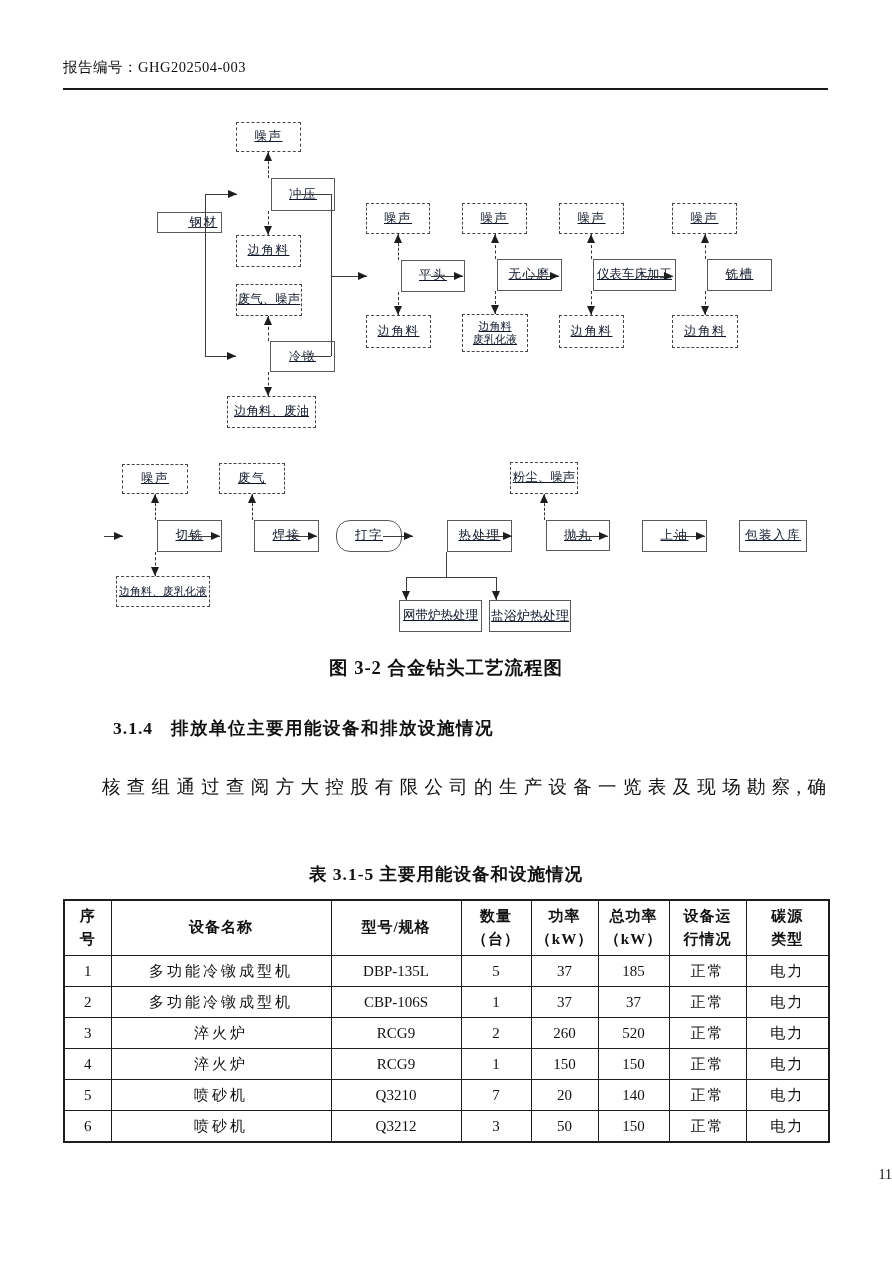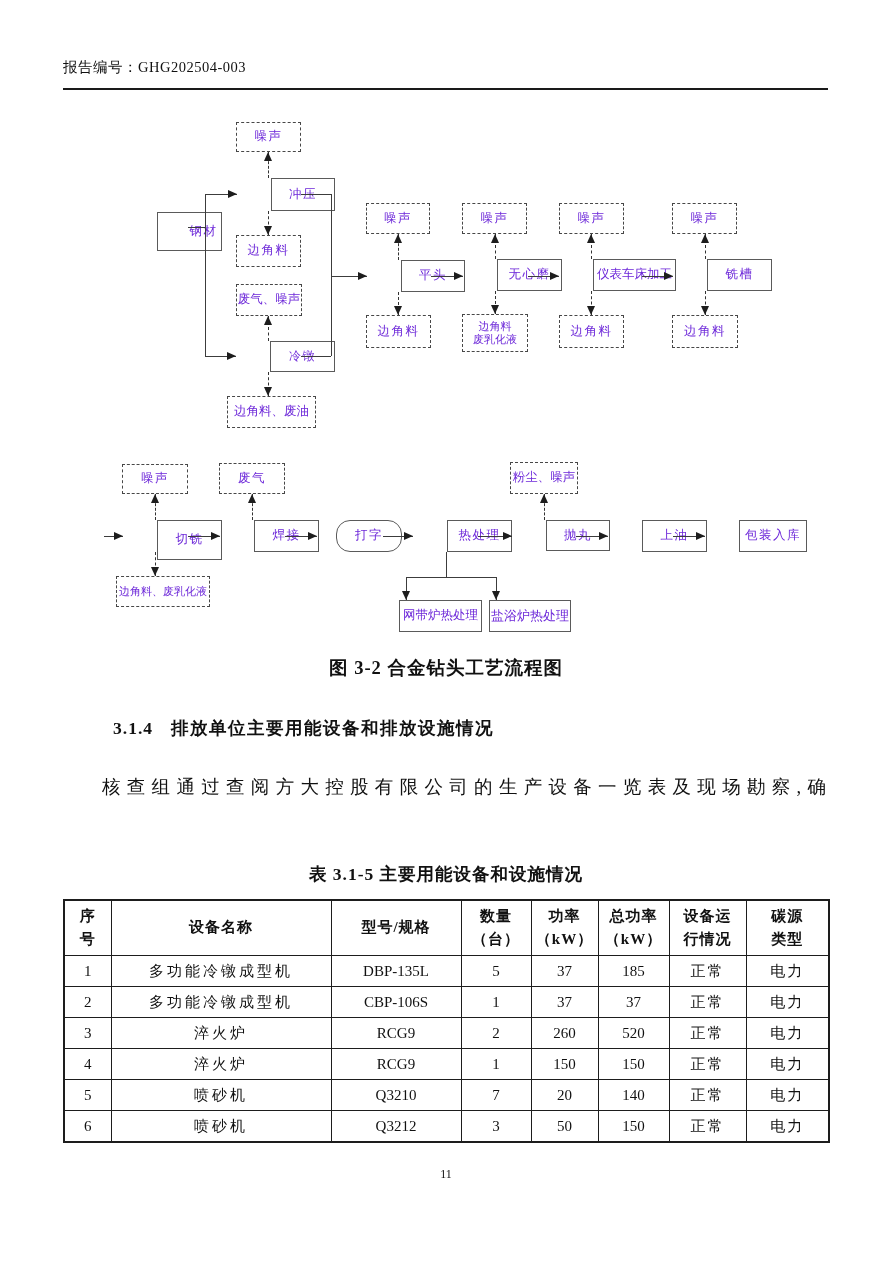--- a/index.html
+++ b/index.html
@@ -15,21 +15,21 @@
     display:flex; justify-content:space-between; align-items:flex-start;
     font-size:14.5px; letter-spacing:0.5px;
   }
   .doc-header .h-left  { margin-left:52px; }
   .doc-header .h-right { margin-right:72px; }
   
   .diagram { position:absolute; left:0; top:0; width:892px; height:650px; }
   .dbox {
     position:absolute; box-sizing:border-box; background:#fff;
     display:flex; align-items:center; justify-content:center;
-    text-align:center; white-space:pre-line; line-height:1.22; color:#6d28d9;
+    text-align:center; white-space:pre-line; line-height:1.22; color:#0f172a;text-decoration:underline;
   }
   .dbox.solid  { border:1px solid #5a5a5a;margin-left:34px; }
   .dbox.dashed { border:1px dashed #474747; }
   .dline { position:absolute; }
   .dline.h { height:0; border-top:1.5px solid #3c3c3c; }
   .dline.v { width:0;  border-left:1.5px solid #3c3c3c; }
   .dline.v.dash { border-left:1px dashed #333; }
   .darrow { position:absolute; width:0; height:0; }
   .darrow.right { border-top:4.5px solid transparent; border-bottom:4.5px solid transparent; border-left:9px solid #1d1d1d; }
   .darrow.up    { border-left:4.5px solid transparent; border-right:4.5px solid transparent; border-bottom:9px solid #1d1d1d; }
@@ -58,56 +58,56 @@
     border:1px solid #1d1d1d; text-align:center; vertical-align:middle; padding:0;
     overflow:hidden;
   }
   .equip-table th {
     height:54px; font-size:15px; font-weight:bold;
     white-space:pre-line; line-height:1.55; letter-spacing:1px;
   }
   .equip-table td { height:30px; font-size:15px; }
   .equip-table td.c1 { letter-spacing:3px;margin-left:16px; }
   .equip-table td.c6, .equip-table td.c7 { letter-spacing:2px; }
-  .page-number { position:absolute; top:1167px; left:0; width:100%; text-align:center; font-size:12px; }
+  .page-number { position:absolute; top:1167px; left:0; width:100%; text-align:right; font-size:14px; }
 </style>
 </head>
 <body>
 
 <div class="page">
 
   <header class="doc-header">
     <span class="h-right">报告编号：GHG202504-003</span>
   </header>
 
   <div id="diagram" class="diagram">
       <div class="dbox dashed" style="left: 236px; top: 122px; width: 65px; height: 30px; font-size: 12.5px; letter-spacing: 1.5px;">噪声</div>
       <div class="dbox solid" style="left: 237px; top: 178px; width: 64px; height: 33px; font-size: 12.5px; letter-spacing: 1.5px;">冲压</div>
-      <div class="dbox solid" style="left: 123px; top: 212px; width: 65px; height: 39px; font-size: 12.5px; letter-spacing: 1.5px; padding-left: 28px;">钢材</div>
+      <div class="dbox solid" style="left: 123px; top: 212px; width: 65px; height: 21px; font-size: 12.5px; letter-spacing: 1.5px; padding-left: 28px;">钢材</div>
       <div class="dbox dashed" style="left: 236px; top: 235px; width: 65px; height: 32px; font-size: 12.5px; letter-spacing: 1.5px;">边角料</div>
       <div class="dbox dashed" style="left: 236px; top: 284px; width: 66px; height: 32px; font-size: 12.5px; letter-spacing: 0px;">废气、噪声</div>
       <div class="dbox solid" style="left: 236px; top: 341px; width: 65px; height: 31px; font-size: 12px; letter-spacing: 1.5px;">冷镦</div>
       <div class="dbox dashed" style="left: 227px; top: 396px; width: 89px; height: 32px; font-size: 12.5px; letter-spacing: 0px;">边角料、废油</div>
       <div class="dbox dashed" style="left: 366px; top: 203px; width: 64px; height: 31px; font-size: 12.5px; letter-spacing: 1.5px;">噪声</div>
       <div class="dbox solid" style="left: 367px; top: 260px; width: 64px; height: 32px; font-size: 12.5px; letter-spacing: 1.5px;">平头</div>
       <div class="dbox dashed" style="left: 366px; top: 315px; width: 65px; height: 33px; font-size: 12.5px; letter-spacing: 1.5px;">边角料</div>
       <div class="dbox dashed" style="left: 462px; top: 203px; width: 65px; height: 31px; font-size: 12.5px; letter-spacing: 1.5px;">噪声</div>
       <div class="dbox solid" style="left: 463px; top: 259px; width: 65px; height: 32px; font-size: 12.5px; letter-spacing: 1.5px;">无心磨</div>
       <div class="dbox dashed" style="left: 462px; top: 314px; width: 66px; height: 38px; font-size: 11px; letter-spacing: 0px;">边角料
 废乳化液</div>
       <div class="dbox dashed" style="left: 559px; top: 203px; width: 65px; height: 31px; font-size: 12.5px; letter-spacing: 1.5px;">噪声</div>
       <div class="dbox solid" style="left: 559px; top: 259px; width: 83px; height: 32px; font-size: 12.5px; letter-spacing: 0px;">仪表车床加工</div>
       <div class="dbox dashed" style="left: 559px; top: 315px; width: 65px; height: 33px; font-size: 12.5px; letter-spacing: 1.5px;">边角料</div>
       <div class="dbox dashed" style="left: 672px; top: 203px; width: 65px; height: 31px; font-size: 12.5px; letter-spacing: 1.5px;">噪声</div>
       <div class="dbox solid" style="left: 673px; top: 259px; width: 65px; height: 32px; font-size: 12.5px; letter-spacing: 1.5px;">铣槽</div>
       <div class="dbox dashed" style="left: 672px; top: 315px; width: 66px; height: 33px; font-size: 12.5px; letter-spacing: 1.5px;">边角料</div>
       <div class="dbox dashed" style="left: 122px; top: 464px; width: 66px; height: 30px; font-size: 12.5px; letter-spacing: 1.5px;">噪声</div>
       <div class="dbox dashed" style="left: 219px; top: 463px; width: 66px; height: 31px; font-size: 12.5px; letter-spacing: 1.5px;">废气</div>
       <div class="dbox dashed" style="left: 510px; top: 462px; width: 68px; height: 32px; font-size: 12.5px; letter-spacing: 0px;">粉尘、噪声</div>
-      <div class="dbox solid" style="left: 123px; top: 520px; width: 65px; height: 40px; font-size: 12.5px; letter-spacing: 1.5px;">切铣</div>
+      <div class="dbox solid" style="left: 123px; top: 520px; width: 65px; height: 32px; font-size: 12.5px; letter-spacing: 1.5px;">切铣</div>
       <div class="dbox solid" style="left: 220px; top: 520px; width: 65px; height: 32px; font-size: 12.5px; letter-spacing: 1.5px;">焊接</div>
       <div class="dbox solid" style="left: 302px; top: 520px; width: 66px; height: 32px; font-size: 12.5px; letter-spacing: 1.5px; border-radius: 14px;">打字</div>
       <div class="dbox solid" style="left: 413px; top: 520px; width: 65px; height: 32px; font-size: 12.5px; letter-spacing: 1.5px;">热处理</div>
       <div class="dbox solid" style="left: 512px; top: 520px; width: 64px; height: 31px; font-size: 12.5px; letter-spacing: 1.5px;">抛丸</div>
       <div class="dbox solid" style="left: 608px; top: 520px; width: 65px; height: 32px; font-size: 12.5px; letter-spacing: 1.5px;">上油</div>
       <div class="dbox solid" style="left: 705px; top: 520px; width: 68px; height: 32px; font-size: 12.5px; letter-spacing: 1.5px;">包装入库</div>
       <div class="dbox dashed" style="left: 116px; top: 576px; width: 94px; height: 31px; font-size: 11px; letter-spacing: 0px;">边角料、废乳化液</div>
       <div class="dbox solid" style="left: 365px; top: 600px; width: 83px; height: 32px; font-size: 12.5px; letter-spacing: 0px;">网带炉热处理</div>
       <div class="dbox solid" style="left: 455px; top: 600px; width: 82px; height: 32px; font-size: 13px; letter-spacing: 0px;">盐浴炉热处理</div>
       <div class="dline h" style="left: 188px; top: 227px; width: 18px;"></div>

